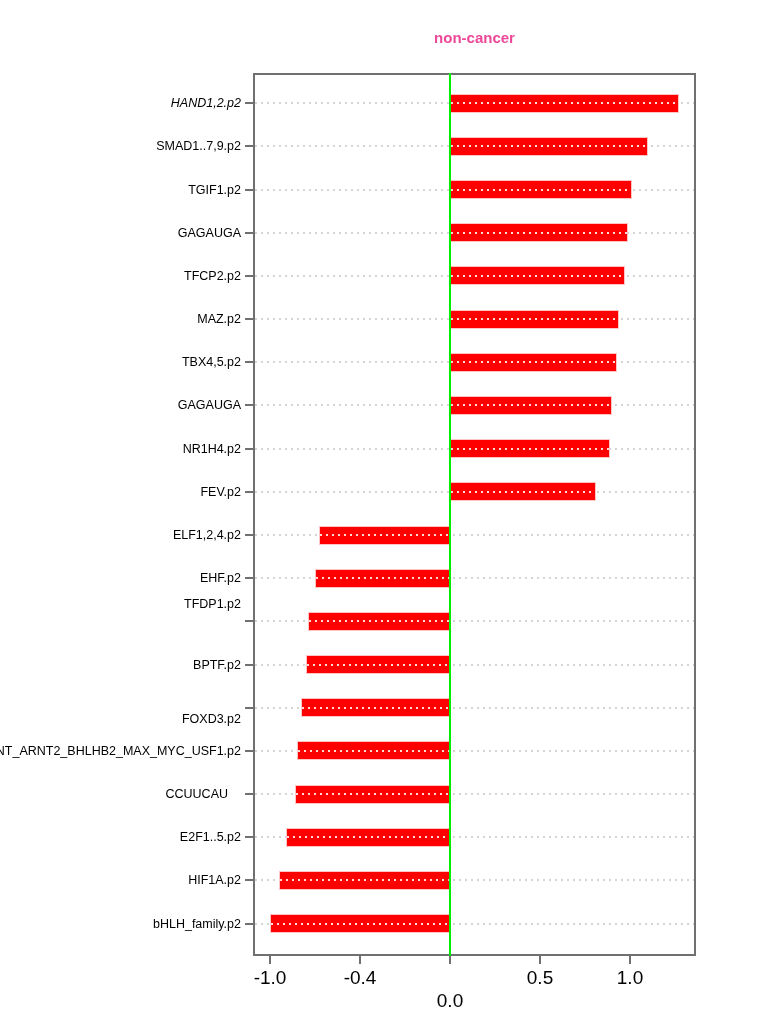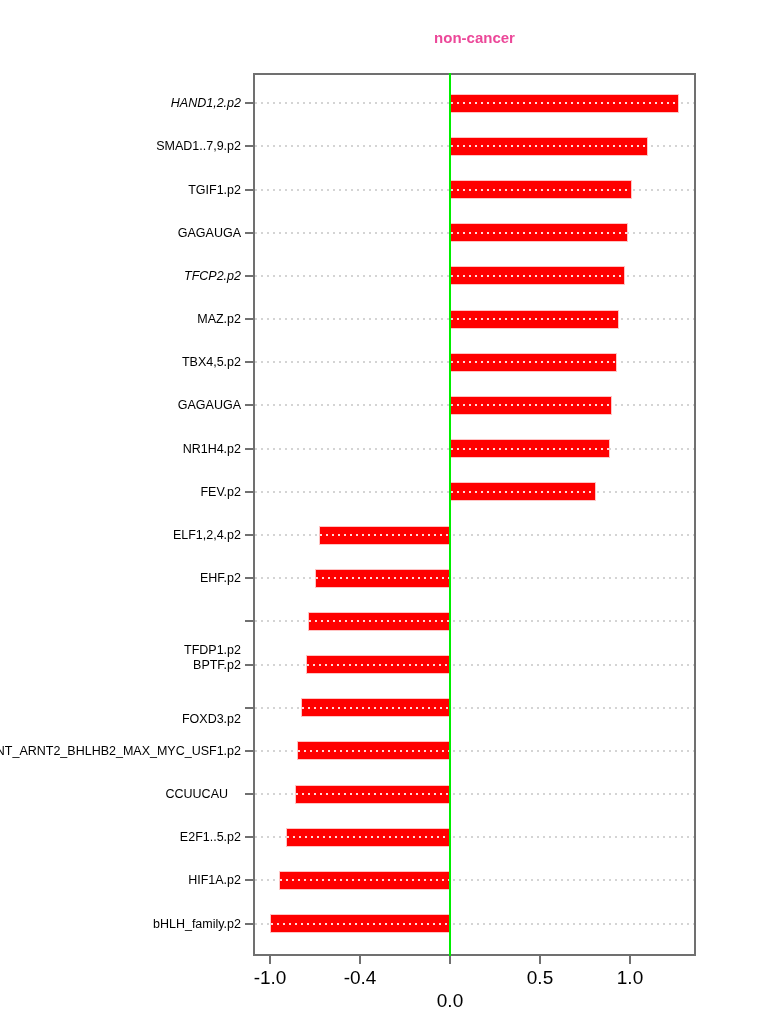--- a/index.html
+++ b/index.html
@@ -100,37 +100,37 @@
   <div class="zero-line" id="zero-line"></div>
   <div id="axes-layer">
       <div class="y-label" style="right: 527px; top: 103.3px; font-style: italic;">HAND1,2.p2</div>
       <div class="y-tick" style="left: 245px; top: 102.3px;"></div>
       <div class="y-label" style="right: 527px; top: 146.47px;">SMAD1..7,9.p2</div>
       <div class="y-tick" style="left: 245px; top: 145.47px;"></div>
       <div class="y-label" style="right: 527px; top: 189.64px;">TGIF1.p2</div>
       <div class="y-tick" style="left: 245px; top: 188.64px;"></div>
       <div class="y-label" style="right: 527px; top: 232.81px;">GAGAUGA</div>
       <div class="y-tick" style="left: 245px; top: 231.81px;"></div>
-      <div class="y-label" style="right: 527px; top: 275.98px; font-style: italic;">TFCP2.p2</div>
+      <div class="y-label" style="right: 527px; top: 275.98px;">TFCP2.p2</div>
       <div class="y-tick" style="left: 245px; top: 274.98px;"></div>
       <div class="y-label" style="right: 527px; top: 319.15px;">MAZ.p2</div>
       <div class="y-tick" style="left: 245px; top: 318.15px;"></div>
       <div class="y-label" style="right: 527px; top: 362.32px;">TBX4,5.p2</div>
       <div class="y-tick" style="left: 245px; top: 361.32px;"></div>
       <div class="y-label" style="right: 527px; top: 405.49px;">GAGAUGA</div>
       <div class="y-tick" style="left: 245px; top: 404.49px;"></div>
       <div class="y-label" style="right: 527px; top: 448.66px;">NR1H4.p2</div>
       <div class="y-tick" style="left: 245px; top: 447.66px;"></div>
       <div class="y-label" style="right: 527px; top: 491.83px;">FEV.p2</div>
       <div class="y-tick" style="left: 245px; top: 490.83px;"></div>
       <div class="y-label" style="right: 527px; top: 535px;">ELF1,2,4.p2</div>
       <div class="y-tick" style="left: 245px; top: 534px;"></div>
       <div class="y-label" style="right: 527px; top: 578.17px;">EHF.p2</div>
       <div class="y-tick" style="left: 245px; top: 577.17px;"></div>
-      <div class="y-label" style="right: 527px; top: 650px;">TFDP1.p2</div>
+      <div class="y-label" style="right: 527px; top: 604px;">TFDP1.p2</div>
       <div class="y-tick" style="left: 245px; top: 620.34px;"></div>
       <div class="y-label" style="right: 527px; top: 664.51px;">BPTF.p2</div>
       <div class="y-tick" style="left: 245px; top: 663.51px;"></div>
       <div class="y-label" style="right: 527px; top: 707.68px; margin-top: 11px;">FOXD3.p2</div>
       <div class="y-tick" style="left: 245px; top: 706.68px;"></div>
       <div class="y-label" style="right: 527px; top: 750.85px;">ARNT_ARNT2_BHLHB2_MAX_MYC_USF1.p2</div>
       <div class="y-tick" style="left: 245px; top: 749.85px;"></div>
       <div class="y-label" style="right: 540px; top: 794.02px;">CCUUCAU</div>
       <div class="y-tick" style="left: 245px; top: 793.02px;"></div>
       <div class="y-label" style="right: 527px; top: 837.19px;">E2F1..5.p2</div>

